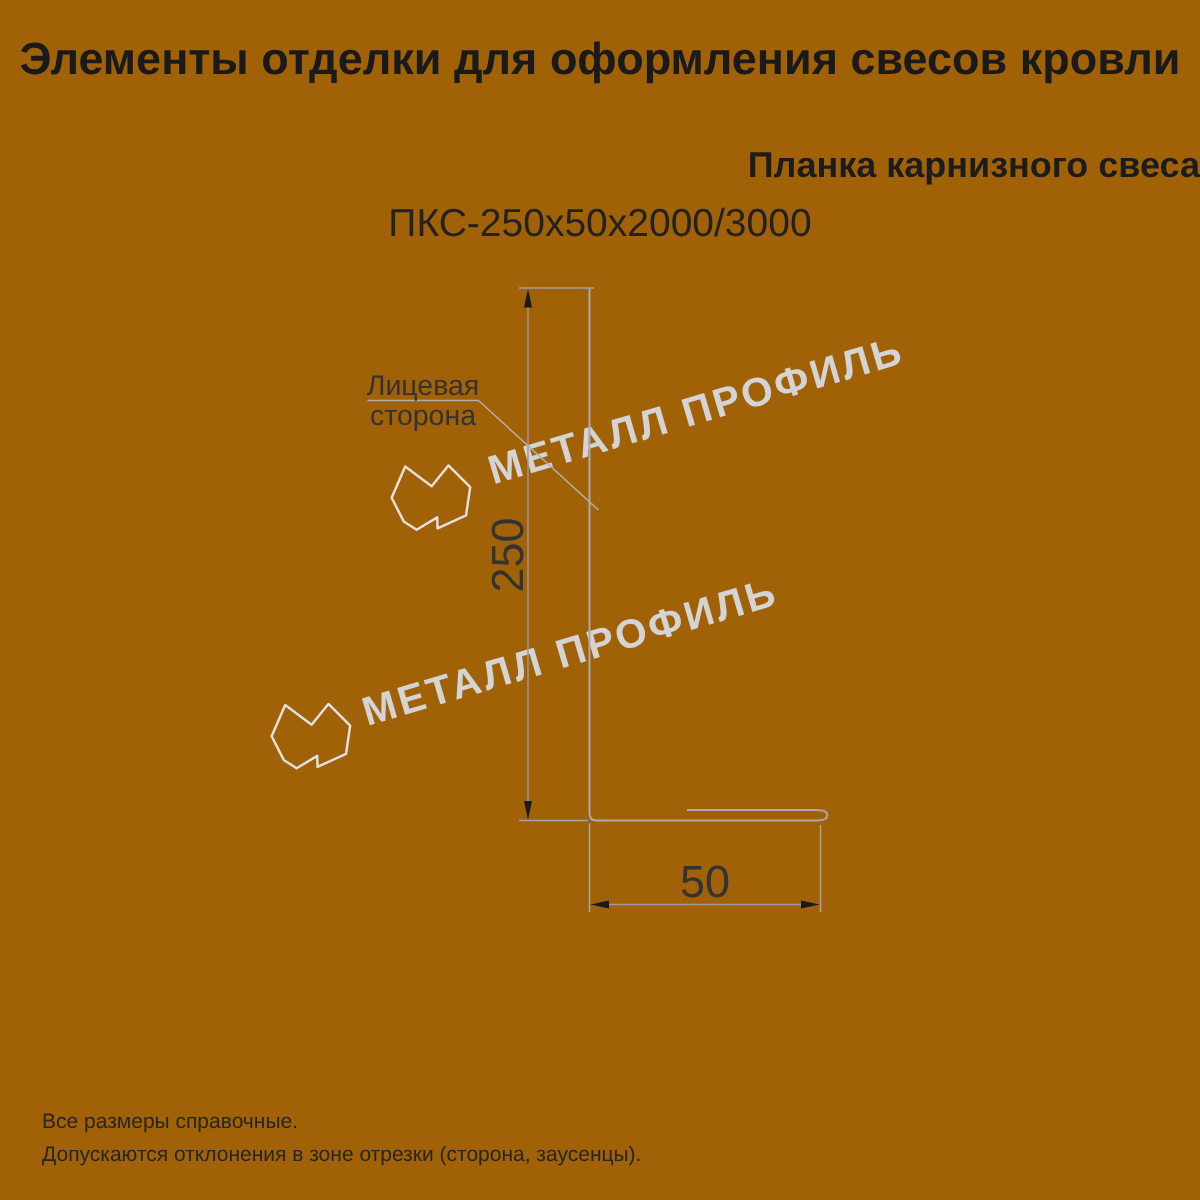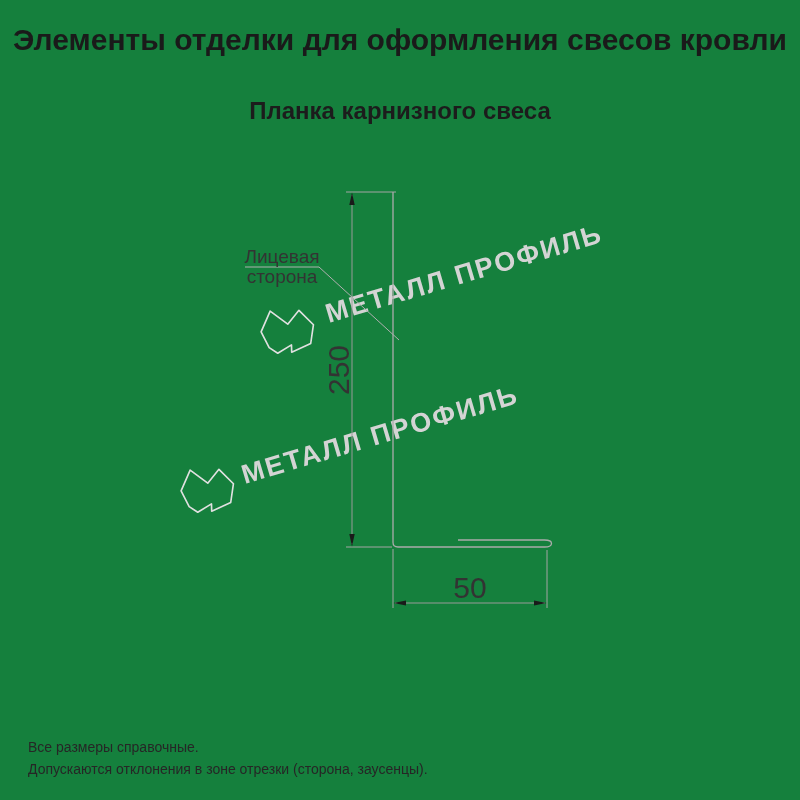--- a/index.html
+++ b/index.html
@@ -4,21 +4,21 @@
 <style>
   html, body {
     margin: 0;
     padding: 0;
     background: #ffffff;
   }
   .page {
     position: relative;
     width: 800px;
     height: 800px;
-    background: #15803d;
+    background: #a16207;
     overflow: hidden;
     font-family: "Liberation Sans", sans-serif;
     color: #1a1a1a;
   }
   .title {
     position: absolute;
     top: 22px;
     left: 0;
     width: 800px;
     margin: 0;
@@ -27,21 +27,21 @@
     font-weight: bold;
     line-height: 36px;
     color: #1a1a1a;
   }
   .product-title {
     position: absolute;
     top: 96px;
     left: 0;
     width: 800px;
     margin: 0;
-    text-align: center;
+    text-align: right;
     font-size: 24px;
     font-weight: bold;
     line-height: 30px;
     color: #1c1c1c;
   }
   .product-code {
     position: absolute;
     top: 132px;
     left: 0;
     width: 800px;
@@ -118,20 +118,21 @@
     color: #262626;
   }
 </style>
 </head>
 <body>
 
 <div class="page">
 
   <h1 class="title">Элементы отделки для оформления свесов кровли</h1>
   <h2 class="product-title">Планка карнизного свеса</h2>
+  <div class="product-code">ПКС-250х50х2000/3000</div>
 
   <svg class="wm-logo wm-logo-1" width="66" height="54" viewBox="0 0 100 82">
     <path d="M30,12 L10,40 L17,66 L28,77 L51,69 L49,80 L80,73 L90,46 L73,20 L52,37 Z" fill="none" stroke="#e0e0e0" stroke-width="2.5" stroke-linejoin="round"></path>
   </svg>
   <div class="wm-text wm-text-1">МЕТАЛЛ ПРОФИЛЬ</div>
 
   <svg class="wm-logo wm-logo-2" width="66" height="54" viewBox="0 0 100 82">
     <path d="M30,12 L10,40 L17,66 L28,77 L51,69 L49,80 L80,73 L90,46 L73,20 L52,37 Z" fill="none" stroke="#e0e0e0" stroke-width="2.5" stroke-linejoin="round"></path>
   </svg>
   <div class="wm-text wm-text-2">МЕТАЛЛ ПРОФИЛЬ</div>

